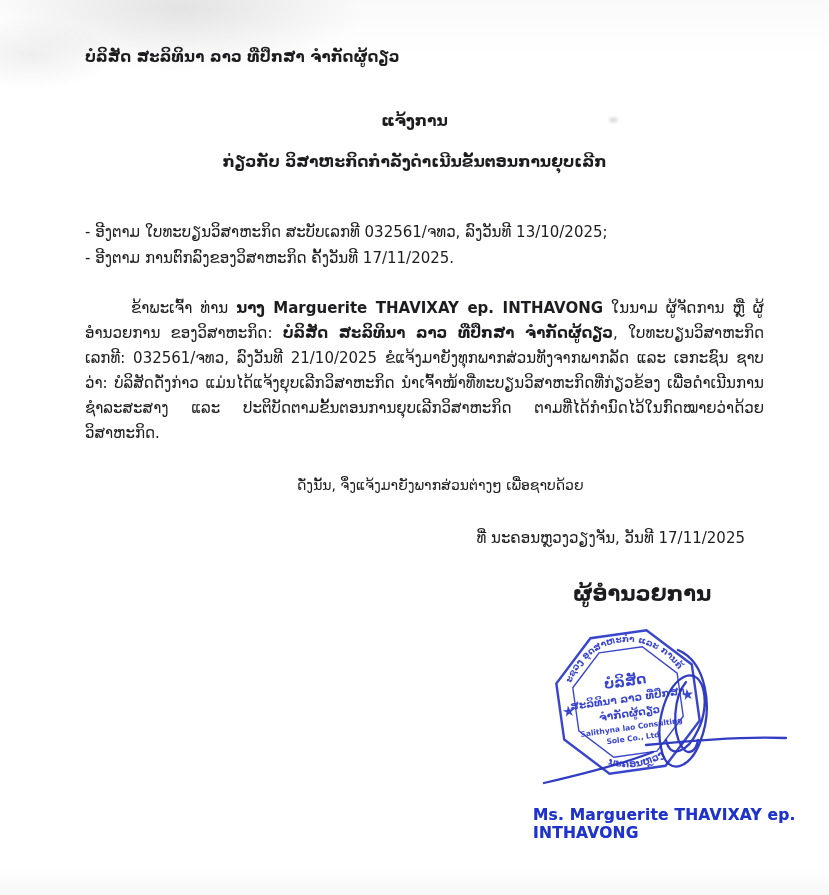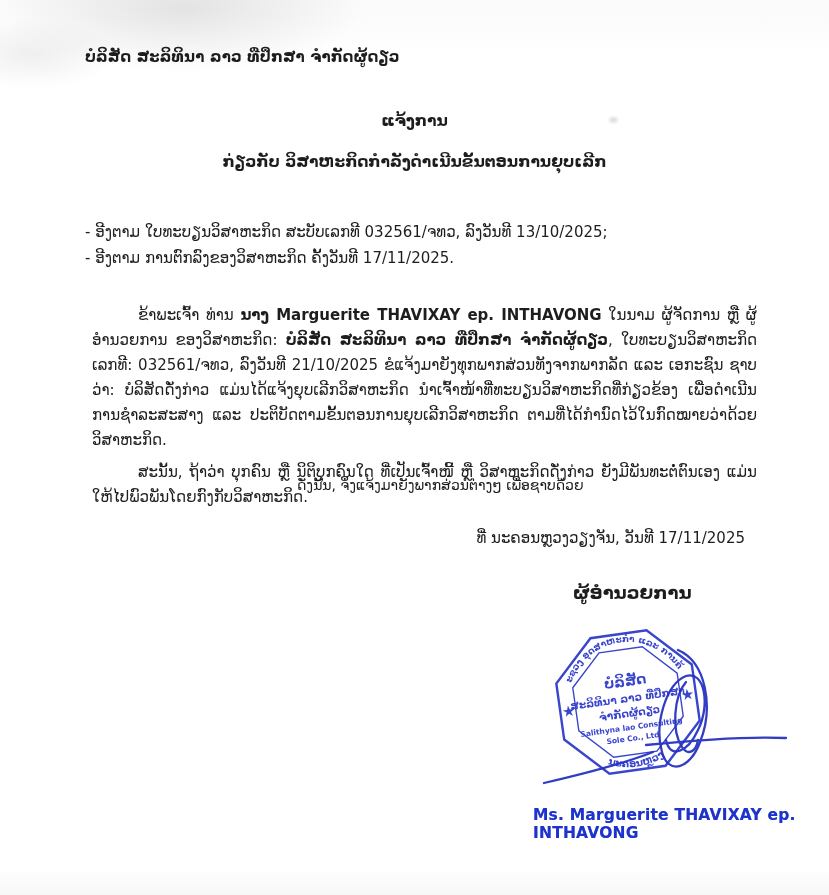--- a/index.html
+++ b/index.html
@@ -30,34 +30,34 @@
   .title-line1 { font-size: 15.5px; }
   .title-line2 { font-size: 15.5px; margin-top: 23px; }
   .refs {
     position: absolute; left: 85px; top: 219px;
     font-size: 15px; line-height: 26px;
   }
   .body-text {
     position: absolute; left: 85px; top: 296px; width: 679px;
     font-size: 15px; line-height: 25px; text-align: justify;
   }
-  .body-text p { text-indent: 46px; margin: 7px; }
+  .body-text p { text-indent: 46px; margin: 0; }
   .bold { font-weight: 700; }
   .closing-line {
     position: absolute; left: 268px; top: 477px;
     font-size: 14px;
     margin-left: 29px;
   }
   .date-line {
     position: absolute; left: 445px; top: 529px; width: 300px;
     text-align: right; font-size: 15px;
   }
   .approver-label {
     position: absolute; left: 573px; top: 582px;
-    font-size: 18px; font-weight: 700;
+    font-size: 21px; font-weight: 700;
   }
   .stamp-svg {
     position: absolute; left: 528px; top: 612px;
     width: 300px; height: 186px;
   }
   .signer-name {
     position: absolute; left: 533px; top: 806px;
     font-size: 15.5px; font-weight: 700;
     color: #1d33cc;
     letter-spacing: 0.2px;
@@ -76,21 +76,20 @@
     <div class="title-line2">ກ່ຽວກັບ ວິສາຫະກິດກຳລັງດຳເນີນຂັ້ນຕອນການຍຸບເລີກ</div>
   </div>
 
   <div class="refs">
     <div>- ອີງຕາມ ໃບທະບຽນວິສາຫະກິດ ສະບັບເລກທີ 032561/ຈທວ, ລົງວັນທີ 13/10/2025;</div>
     <div>- ອີງຕາມ ການຕົກລົງຂອງວິສາຫະກິດ ຄັ້ງວັນທີ 17/11/2025.</div>
   </div>
 
   <div class="body-text">
     <p><span>ຂ້າພະເຈົ້າ ທ່ານ </span><span class="bold">ນາງ Marguerite THAVIXAY ep. INTHAVONG</span><span> ໃນນາມ ຜູ້ຈັດການ ຫຼື ຜູ້ອຳນວຍການ ຂອງວິສາຫະກິດ: </span><span class="bold">ບໍລິສັດ ສະລິທິນາ ລາວ ທີ່ປຶກສາ ຈຳກັດຜູ້ດຽວ</span><span>, ໃບທະບຽນວິສາຫະກິດເລກທີ: 032561/ຈທວ, ລົງວັນທີ 21/10/2025 ຂໍແຈ້ງມາຍັງທຸກພາກສ່ວນທັງຈາກພາກລັດ ແລະ ເອກະຊົນ ຊາບວ່າ: ບໍລິສັດດັ່ງກ່າວ ແມ່ນໄດ້ແຈ້ງຍຸບເລີກວິສາຫະກິດ ນຳເຈົ້າໜ້າທີ່ທະບຽນວິສາຫະກິດທີ່ກ່ຽວຂ້ອງ ເພື່ອດຳເນີນການຊຳລະສະສາງ ແລະ ປະຕິບັດຕາມຂັ້ນຕອນການຍຸບເລີກວິສາຫະກິດ ຕາມທີ່ໄດ້ກຳນົດໄວ້ໃນກົດໝາຍວ່າດ້ວຍວິສາຫະກິດ.</span></p>
-    <p>ສະນັ້ນ, ຖ້າວ່າ ບຸກຄົນ ຫຼື ນິຕິບຸກຄົນໃດ ທີ່ເປັນເຈົ້າໜີ້ ຫຼື ວິສາຫະກິດດັ່ງກ່າວ ຍັງມີພັນທະຕໍ່ຕົນເອງ ແມ່ນໃຫ້ໄປພົວພັນໂດຍກົງກັບວິສາຫະກິດ.</p>
   </div>
 
   <div class="closing-line">ດັ່ງນັ້ນ, ຈຶ່ງແຈ້ງມາຍັງພາກສ່ວນຕ່າງໆ ເພື່ອຊາບດ້ວຍ</div>
 
   <div class="date-line">ທີ່ ນະຄອນຫຼວງວຽງຈັນ, ວັນທີ 17/11/2025</div>
 
   <div class="approver-label">ຜູ້ອຳນວຍການ</div>
 
   <svg class="stamp-svg" viewBox="0 0 300 186">
 

